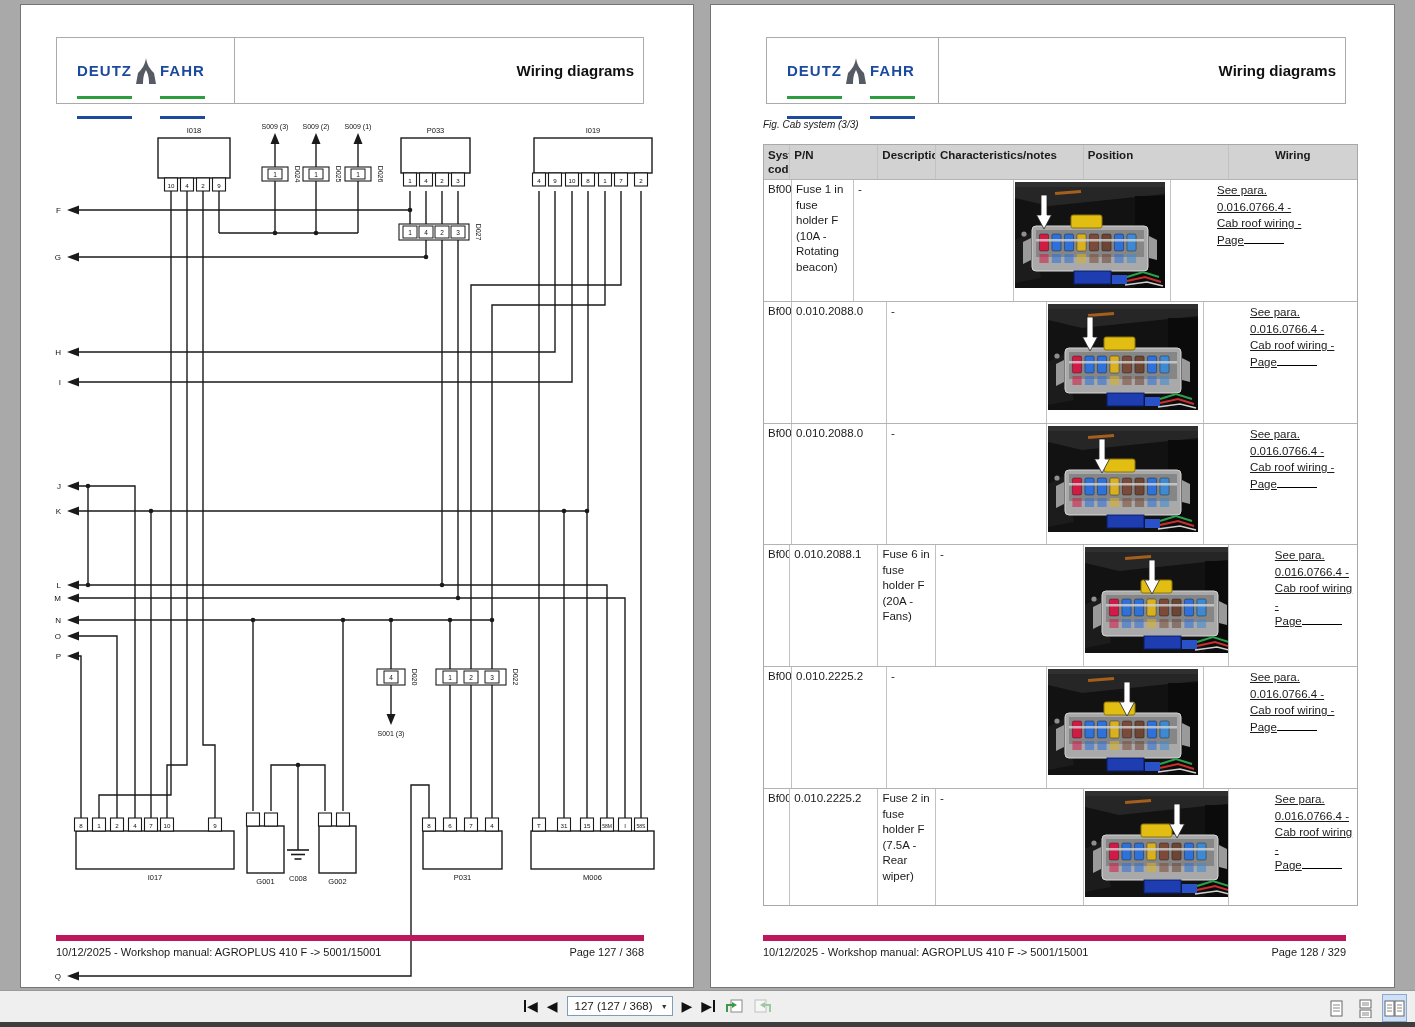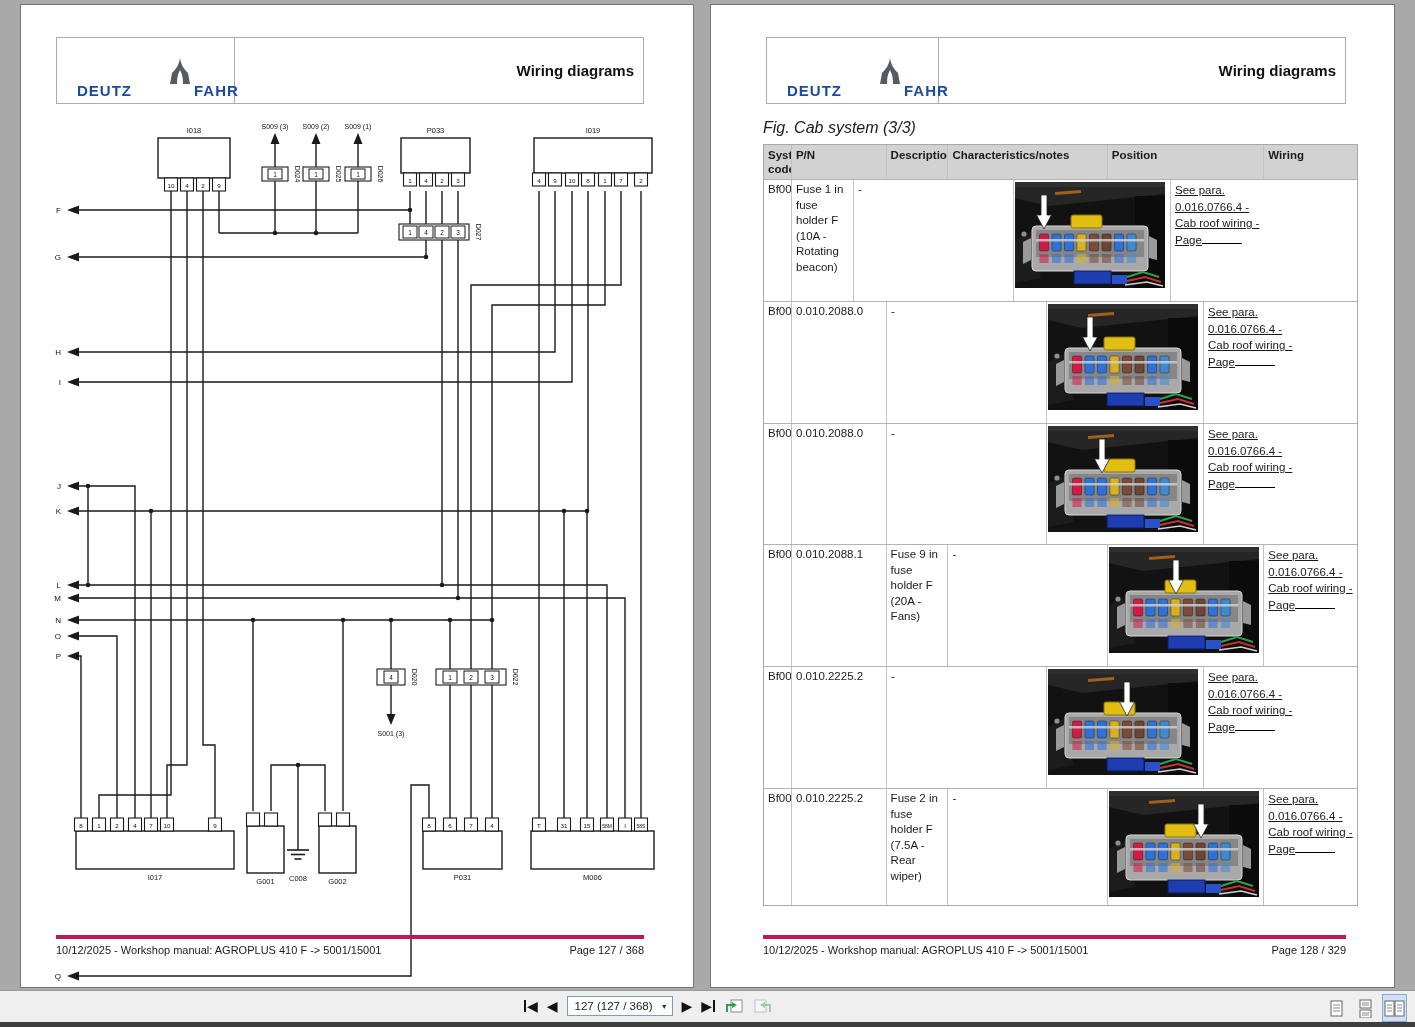--- a/index.html
+++ b/index.html
@@ -9,40 +9,40 @@
   .pleft{left:20px;width:674px;height:984px;}
   .pright{left:710px;width:685px;height:984px;}
   .dochdr{position:absolute;top:32px;height:67px;border:1px solid #ababab;display:flex;background:#fff;z-index:3;box-sizing:border-box;}
   .hl{left:35px;width:588px;}
   .hr{left:55px;width:580px;}
   .logocell{border-right:1px solid #ababab;display:flex;align-items:center;padding-left:20px;box-sizing:border-box;}
   .hl .logocell{width:178px;} .hr .logocell{width:172px;}
   .titlecell{flex:1;display:flex;align-items:center;justify-content:flex-end;padding-right:9px;
              font-weight:bold;font-size:15px;color:#111;}
   .logo{display:flex;align-items:center;gap:3px;}
-  .lword{display:flex;flex-direction:row;gap:17px;margin-top:40px;}
+  .lword{display:flex;flex-direction:column;gap:17px;margin-top:40px;}
   .ltext{font-weight:bold;font-size:15px;letter-spacing:1px;color:var(--logo-blue);}
   .bar{height:3px;width:100%;}
   .bar.g{background:var(--logo-green);}
   .bar.b{background:var(--logo-blue);}
   .emblem{flex:0 0 auto;}
   .diagram{position:absolute;left:0;top:0;width:674px;height:984px;z-index:1;}
   .diagram text{font-family:"Liberation Sans",sans-serif;fill:#111;}
-  .pfooter{position:absolute;top:930px;border-top:4px solid #be185d;display:flex;justify-content:space-between;
+  .pfooter{position:absolute;top:930px;border-top:6px solid #be185d;display:flex;justify-content:space-between;
            padding-top:5px;font-size:11px;z-index:3;background:transparent;}
   .pfooter.fl{left:35px;width:588px;}
   .pfooter.fr{left:52px;width:583px;}
-  .figcap{position:absolute;left:52px;top:114px;font-style:italic;font-size:16px;}
+  .figcap{position:absolute;left:52px;top:114px;font-style:italic;font-size:10px;}
   .ftable{position:absolute;left:52px;top:139px;width:595px;border:1px solid #a8a8a8;box-sizing:border-box;}
   .trow{display:flex;border-bottom:1px solid #b3b3b3;box-sizing:border-box;}
   .trow:last-child{border-bottom:none;}
   .thead{background:var(--hdr-bg);font-weight:bold;height:35px;}
   .tcell{border-right:1px solid #c2c2c2;box-sizing:border-box;padding:2px 2px 0 4px;font-size:11.5px;
          line-height:15.5px;overflow:hidden;}
-  .tcell:last-child{border-right:none;}
+  .tcell:last-child{border-right:none;margin-left:42px;}
   .thead .tcell{line-height:14px;padding-top:3px;}
   .wline{text-decoration:underline;line-height:16.5px;}
   .wblank{display:inline-block;width:40px;border-bottom:1px solid #000;height:11px;}
   .photowrap{padding:2px 0 0 1px;}
   .toolbar{position:absolute;left:0;top:990px;width:1415px;height:32px;background:#efefef;
            border-top:1px solid #9a9a9a;box-sizing:border-box;z-index:5;}
   .navgroup{position:absolute;left:524px;top:5px;display:flex;align-items:center;gap:9px;}
   .navbtn{display:flex;align-items:center;gap:1px;cursor:default;}
   .tri{font-size:14px;line-height:18px;color:#111;}
   .vbar{display:inline-block;width:2px;height:12px;background:#111;}
@@ -479,21 +479,21 @@
       <div class="tcell" style="width:93px">
             <div class="wline">See para.</div>
             <div class="wline">0.016.0766.4 -</div>
             <div class="wline">Cab roof wiring -</div>
             <div class="wline">Page<span class="wblank"></span></div>
           </div>
         </div>
         <div class="trow" style="height:122px">
       <div class="tcell" style="width:28px">Bf004</div>
       <div class="tcell" style="width:95px">0.010.2088.1</div>
-      <div class="tcell" style="width:62px">Fuse 9 in fuse holder F (20A - Fans)</div>
+      <div class="tcell" style="width:62px">Fuse 6 in fuse holder F (20A - Fans)</div>
       <div class="tcell" style="width:160px">-</div>
       <div class="tcell photowrap" style="width:157px"><svg viewBox="0 0 150 106" width="150" height="106">
       <rect width="150" height="106" fill="#121212"></rect>
       <polygon points="0,0 150,0 150,12 92,18 34,24 0,16" fill="#262626"></polygon>
       <rect x="0" y="0" width="150" height="5" fill="#303030"></rect>
       <rect x="40" y="9" width="26" height="3" fill="#a55f1d" transform="rotate(-4 53 10)"></rect>
       <rect x="120" y="14" width="30" height="92" fill="#0b0b0b"></rect>
       <polygon points="0,58 16,50 26,96 0,101" fill="#1c1c1c"></polygon>
       <polygon points="8,60 16,56 16,78 8,82" fill="#9a9a9a"></polygon>
       <polygon points="134,54 142,58 142,78 134,76" fill="#9a9a9a"></polygon>

